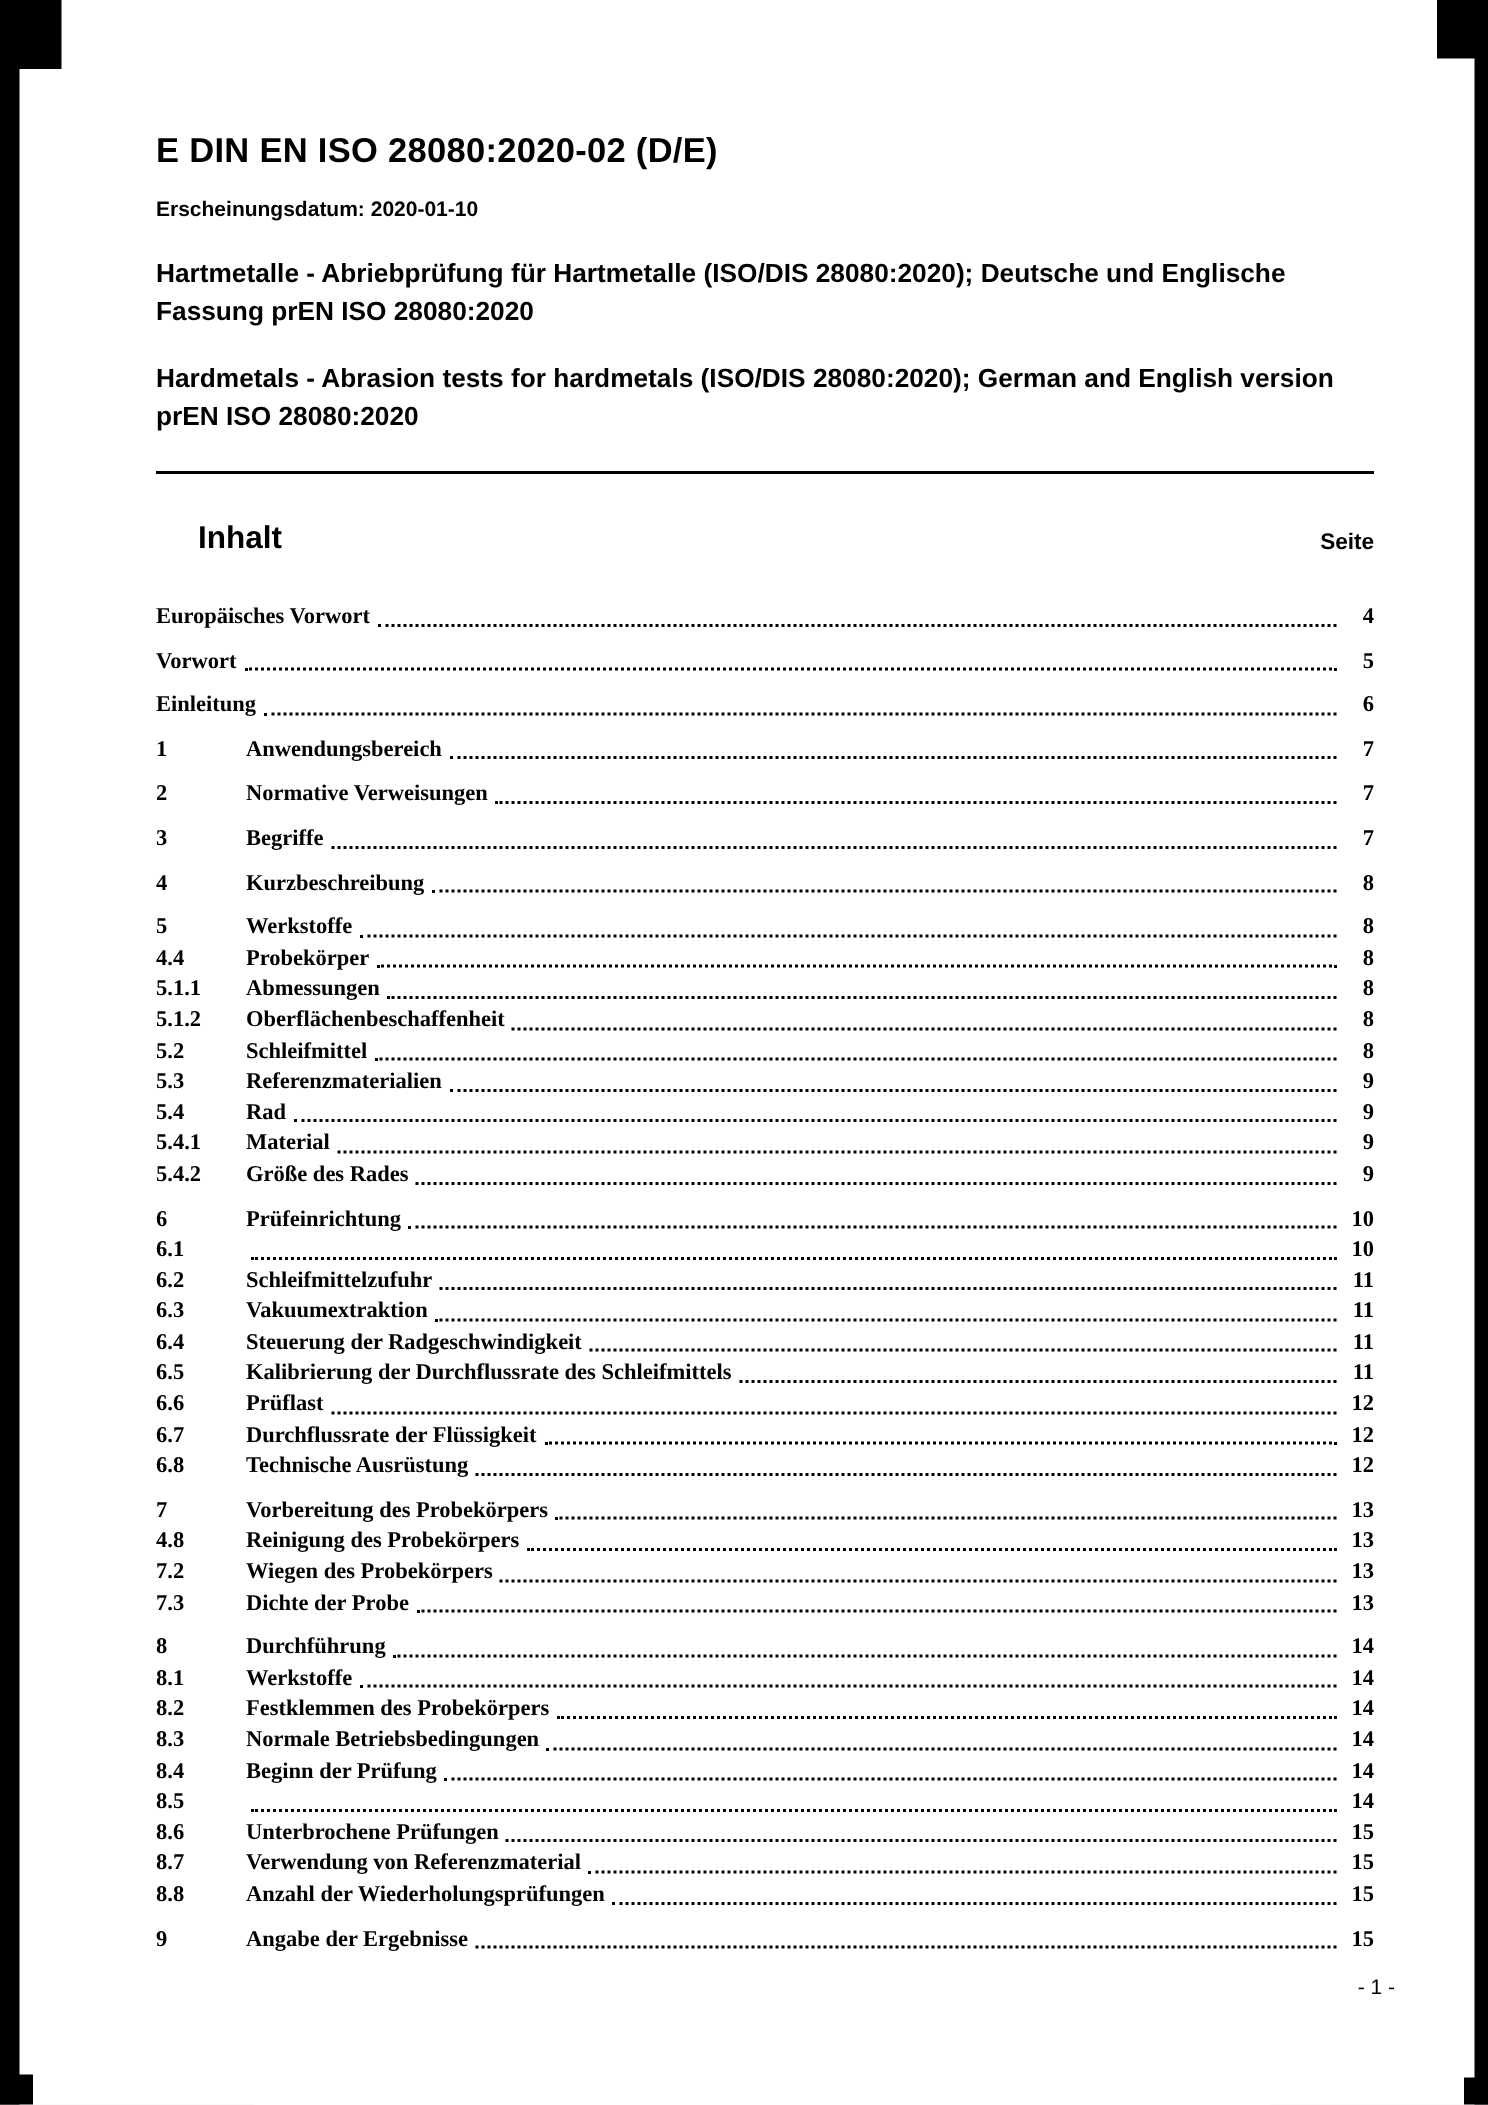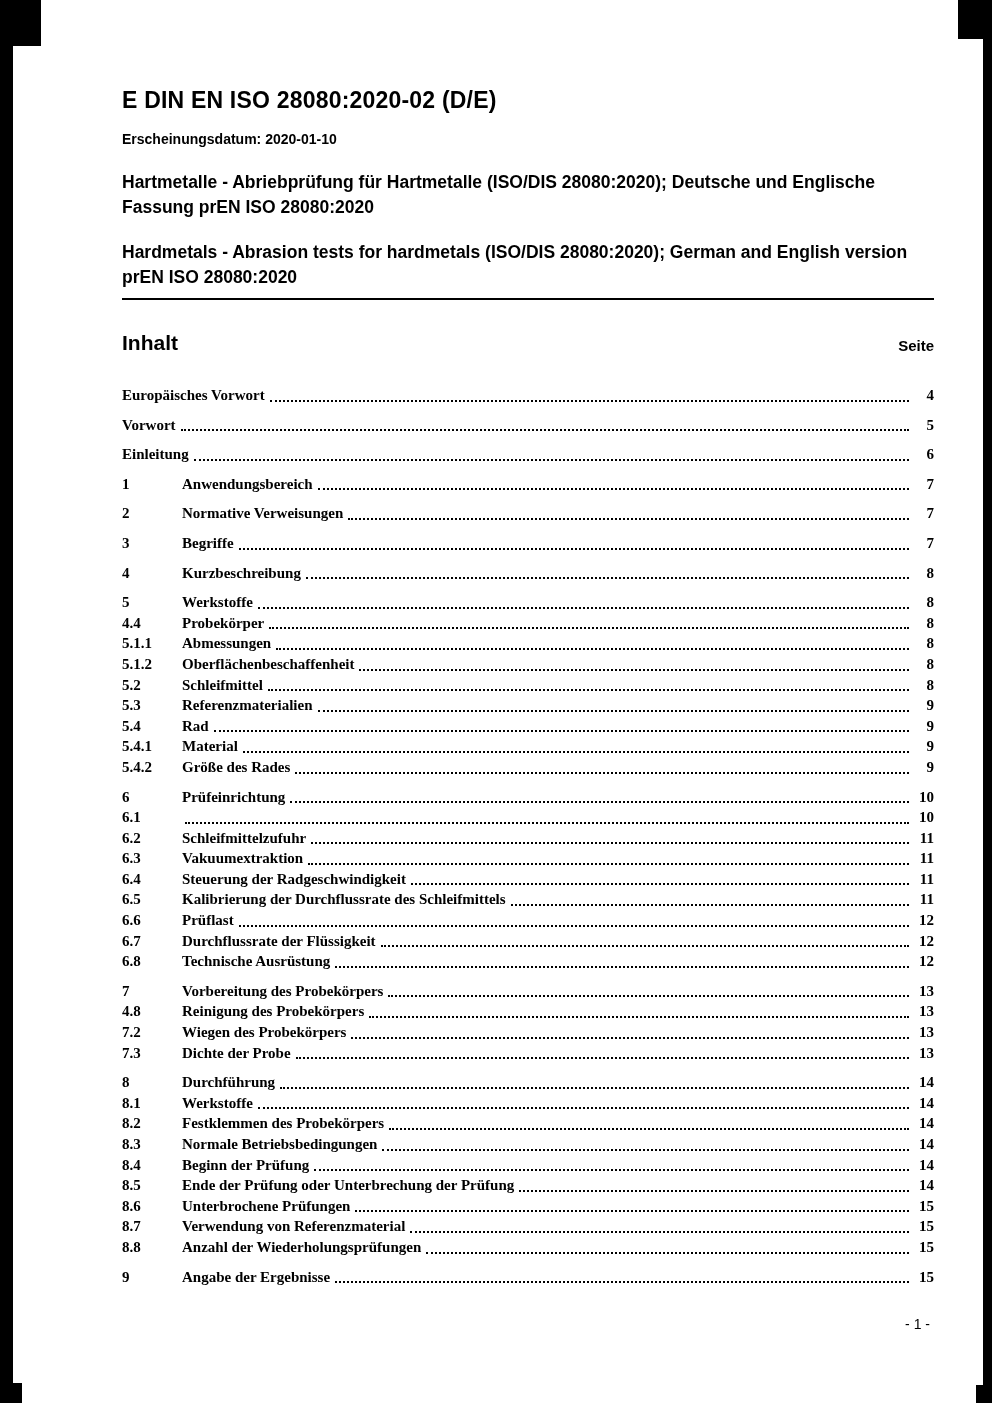--- a/index.html
+++ b/index.html
@@ -16,35 +16,35 @@
   .edge { position: absolute; background: #000; z-index: 5; }
   .edge-left   { left: 0; top: 0; width: 13px; height: 100%; }
   .edge-right  { right: 0; top: 0; width: 9px; height: 100%; }
   .corner-tl   { left: 0; top: 0; width: 41px; height: 46px; }
   .corner-tr   { right: 0; top: 0; width: 34px; height: 39px; }
   .corner-bl   { left: 0; bottom: 0; width: 22px; height: 20px; }
   .corner-br   { right: 0; bottom: 0; width: 16px; height: 18px; }
 
   .content {
     position: absolute;
-    left: 122px; top: 86px;
+    left: 104px; top: 86px;
     width: 812px;
   }
   .doc-title { font-size: 23px; line-height: 28px; font-weight: bold; letter-spacing: 0.2px; }
   .doc-date  { font-size: 14px; line-height: 19px; font-weight: bold; margin-top: 16px; }
 
-  .subtitles { margin-top: 21px; border-bottom: 2px solid #000; padding-bottom: 8px; }
+  .subtitles { margin-top: 21px; border-bottom: 2px solid #000; padding-bottom: 24px; }
   .subtitle  { font-size: 17.5px; line-height: 25px; font-weight: bold; }
   .subtitle-de { margin-bottom: 20px; }
 
   .toc-header {
     display: flex; justify-content: space-between; align-items: flex-end;
     margin-top: 30px;
   }
-  .toc-heading    { font-size: 21px; line-height: 26px; font-weight: bold; }
+  .toc-heading    { font-size: 21px; line-height: 26px; font-weight: bold; margin-left: 28px; }
   .toc-page-label { font-size: 15px; line-height: 20px; font-weight: bold; }
 
   .toc {
     margin-top: 29px;
     font-family: "Liberation Serif", serif;
     font-weight: bold;
     font-size: 15px;
   }
   .toc-group { margin-bottom: 9px; }
   .toc-row {
@@ -317,21 +317,20 @@
     <span class="pg">14</span>
   </div>
         <div class="toc-row">
     <span class="num">8.4</span>
     <span class="title">Beginn der Prüfung</span>
     <span class="leader"></span>
     <span class="pg">14</span>
   </div>
         <div class="toc-row">
     <span class="num">8.5</span>
-    <span class="title">Ende der Prüfung oder Unterbrechung der Prüfung</span>
     <span class="leader"></span>
     <span class="pg">14</span>
   </div>
         <div class="toc-row">
     <span class="num">8.6</span>
     <span class="title">Unterbrochene Prüfungen</span>
     <span class="leader"></span>
     <span class="pg">15</span>
   </div>
         <div class="toc-row">

